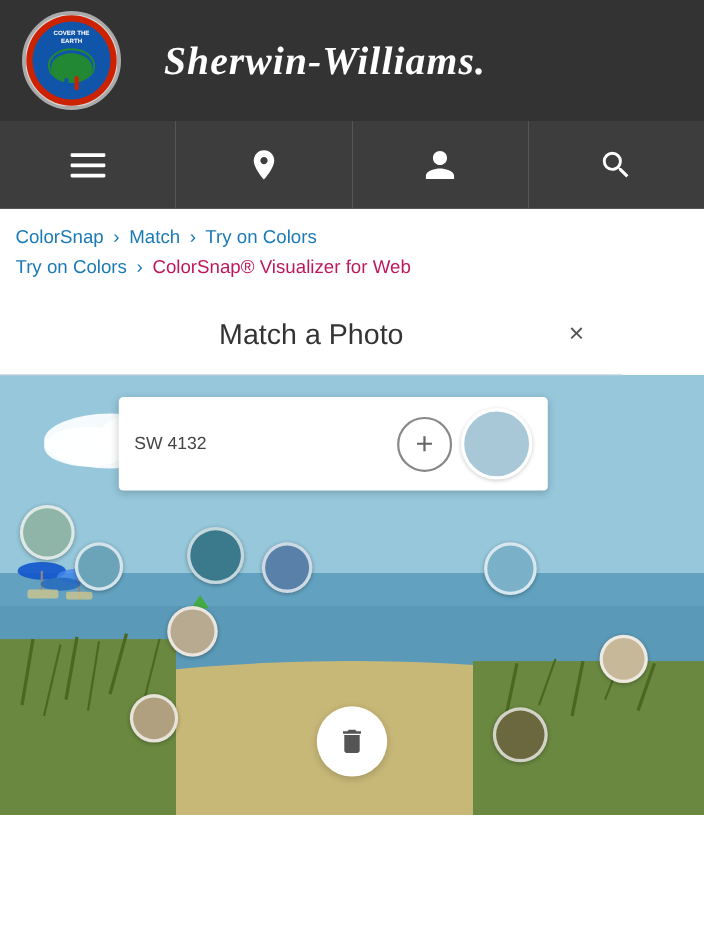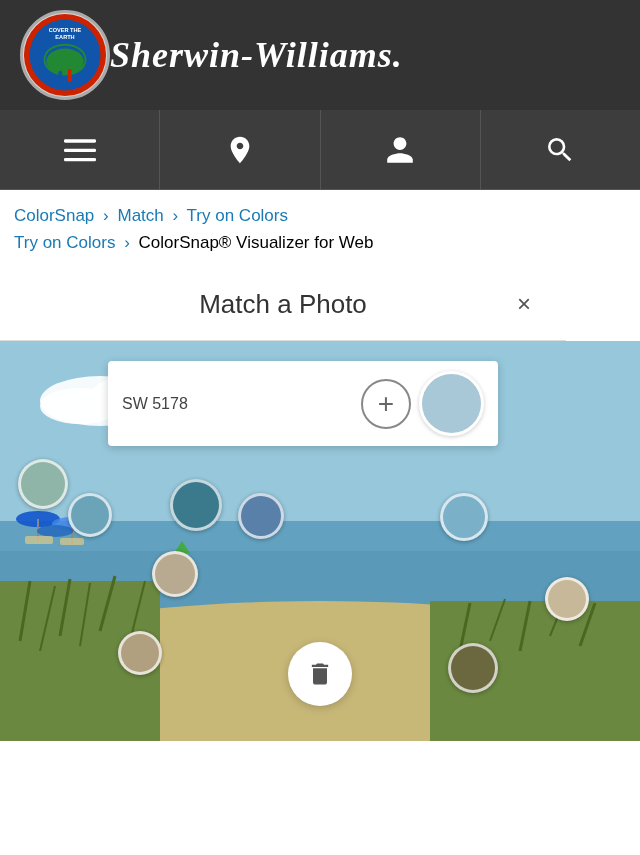--- a/index.html
+++ b/index.html
@@ -6,20 +6,21 @@
     * { margin: 0; padding: 0; box-sizing: border-box; }
     body { width: 640px; font-family: Arial, sans-serif; background: #fff; overflow-x: hidden; }
 
     
     .header {
       background: #333333;
       display: flex;
       align-items: center;
       padding: 10px 20px;
       height: 110px;
+      gap: 39px;
     }
     .header-brand {
       color: white;
       font-size: 36px;
       font-weight: bold;
       font-style: italic;
       letter-spacing: 1px;
       font-family: Georgia, serif;
     }
 
@@ -51,21 +52,21 @@
     }
     .breadcrumb a {
       color: #1a7ab5;
       text-decoration: none;
     }
     .breadcrumb .sep {
       color: #1a7ab5;
       margin: 0 4px;
     }
     .breadcrumb .current {
-      color: #000000;
+      color: #be185d;
     }
 
     
     .main-content {
       position: relative;
       width: 566px;
     }
 
     
     .match-bar {
@@ -320,21 +321,21 @@
       <ellipse cx="55" cy="190" rx="18" ry="6" fill="#2266bb" opacity="0.8"></ellipse>
 
       <rect x="25" y="195" width="28" height="8" rx="2" fill="#ddcc88" opacity="0.7"></rect>
       <rect x="60" y="197" width="24" height="7" rx="2" fill="#ddcc88" opacity="0.7"></rect>
 
       <polygon points="182,200 190,212 186,212 186,225 178,225 178,212 174,212" fill="#44aa44"></polygon>
     </svg>
 
     <div class="color-chip-card">
       <div class="color-chip-text">
-        <div class="color-chip-code">SW 5178</div>
+        <div class="color-chip-code">SW 4132</div>
       </div>
       <div class="color-chip-add">+</div>
       <div class="color-chip-swatch" style="background:#a8c8d8;"></div>
     </div>
 
     <div class="color-dot" style="width:50px;height:50px;background:#8fb5a8;top:118px;left:18px;border:3px solid rgba(255,255,255,0.7);"></div>
     <div class="color-dot" style="width:44px;height:44px;background:#6ba3b8;top:152px;left:68px;border:3px solid rgba(255,255,255,0.7);"></div>
     <div class="color-dot" style="width:52px;height:52px;background:#3a7a8c;top:138px;left:170px;border:3px solid rgba(255,255,255,0.7);"></div>
     <div class="color-dot" style="width:46px;height:46px;background:#5880a8;top:152px;left:238px;border:3px solid rgba(255,255,255,0.7);"></div>
     <div class="color-dot" style="width:48px;height:48px;background:#7ab0c8;top:152px;left:440px;border:3px solid rgba(255,255,255,0.7);"></div>

